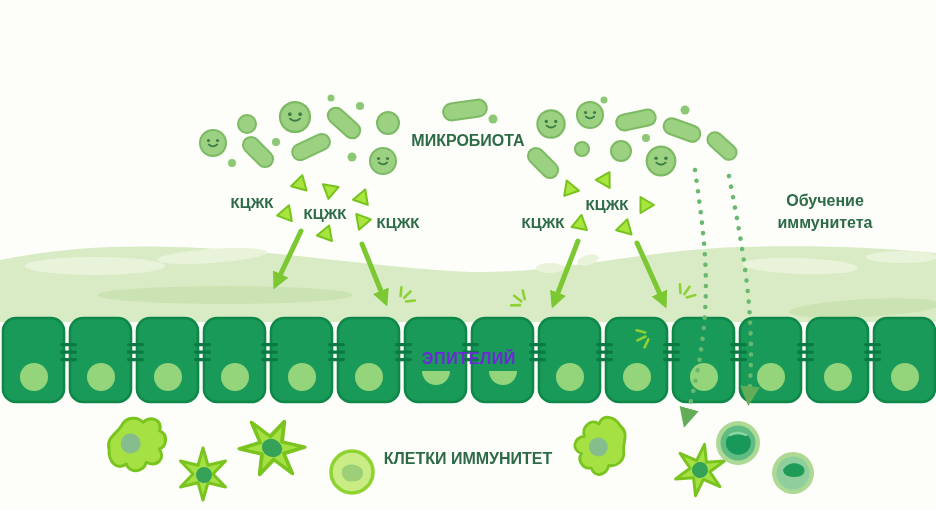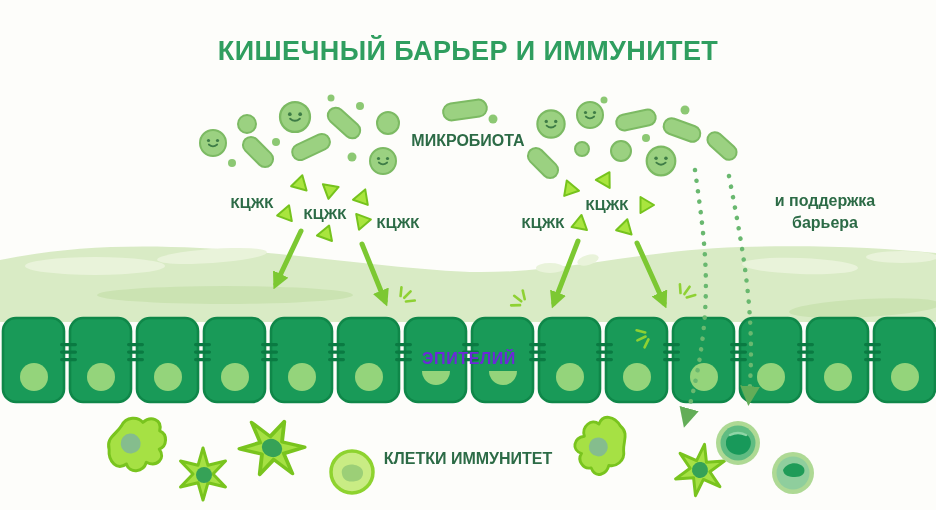--- a/index.html
+++ b/index.html
@@ -243,30 +243,29 @@
         <path d="M-8,-8 Q0,-12 8,-8" fill="none" stroke="#8ed5a6" stroke-width="2.5" stroke-linecap="round"></path>
       </g>
       <g transform="translate(793,473)">
         <circle r="21" fill="#aed994"></circle>
         <circle r="16.5" fill="#8fce9d"></circle>
         <path d="M-10,-3 C-6,-11 6,-12 11,-5 C13,1 8,4 2,4 C-4,4 -9,3 -10,-3 Z" fill="#1f9b58"></path>
       </g>
     </g>
   </svg>
 
-  <div class="title">КИШЕЧНЫЙ БАРЬЕР И ИММУНИТЕТ</div>
 
   <div class="lbl" style="left:468px;top:141px;text-align:center;">МИКРОБИОТА</div>
 
   <div class="lbl scfa" style="left:252px;top:202px;">КЦЖК</div>
   <div class="lbl scfa" style="left:325px;top:213px;">КЦЖК</div>
   <div class="lbl scfa" style="left:398px;top:222px;">КЦЖК</div>
   <div class="lbl scfa" style="left:543px;top:222px;">КЦЖК</div>
   <div class="lbl scfa" style="left:607px;top:204px;">КЦЖК</div>
 
   <div class="note">
-    <div>и поддержка барьера</div>
+    <div>Обучение иммунитета</div>
   </div>
 
   <div class="lbl lbl-white" style="left:469px;top:359px;">ЭПИТЕЛИЙ</div>
   <div class="lbl" style="left:468px;top:459px;">КЛЕТКИ ИММУНИТЕТ</div>
 
 </div>
 
 </body></html>

